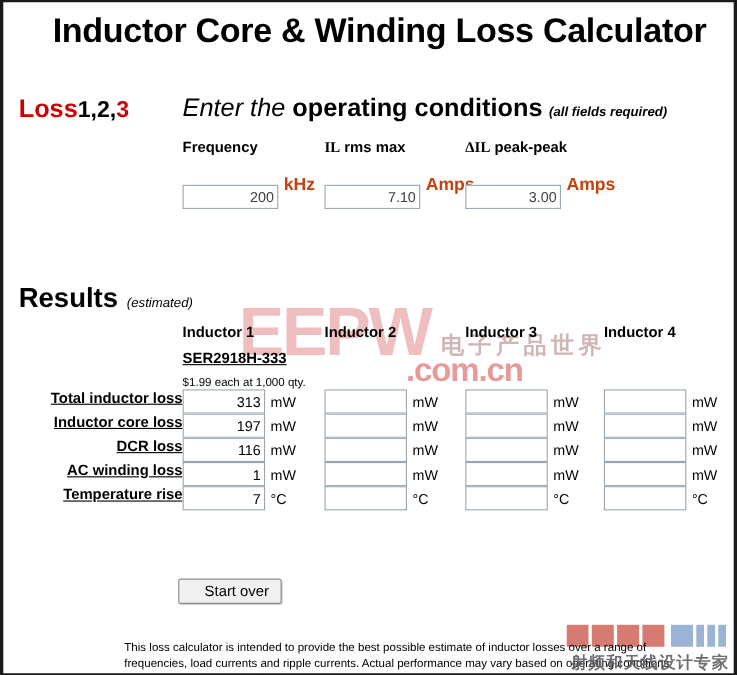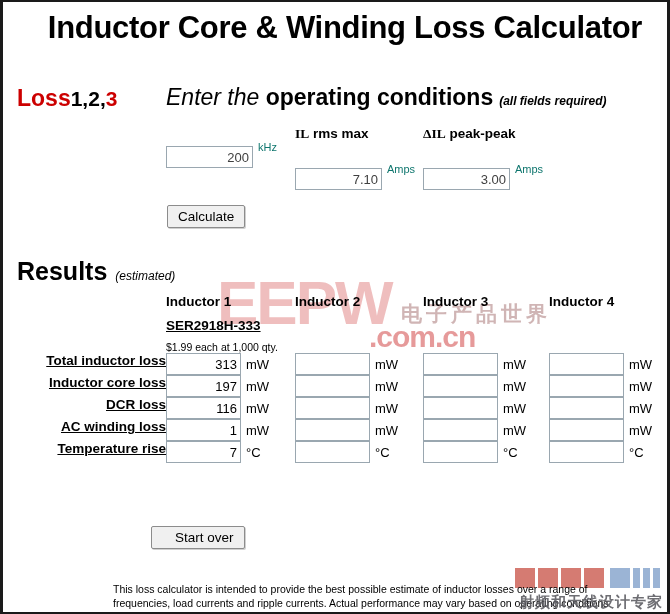--- a/index.html
+++ b/index.html
@@ -160,41 +160,42 @@
     font-family: "Liberation Sans", sans-serif;
     font-size: 13px;
     text-align: right;
     padding: 1px 3px 1px 2px;
     box-sizing: content-box;
     color: #404040;
     outline: none;
     margin-top: 20px;
   }
   .unit {
-    font-size: 11px;
-    color: #0f766e;
+    font-size: 16px;
+    color: #c2410c;
     padding-left: 5px;
     white-space: nowrap;
+    font-weight: bold;
   }
 
   button.btn {
     position: absolute;
     font-family: "Liberation Sans", sans-serif;
     font-size: 13.5px;
     color: #000;
     background: #f0f0f0;
     border: 1px solid #8c8c8c;
     border-radius: 2px;
     padding: 3px 10px;
     cursor: pointer;
     z-index: 2;
     box-shadow: 1px 1px 0 rgba(120,120,120,0.35);
   }
   #calc-btn { left: 164px; top: 203px; }
-  #startover-btn { left: 148px; top: 524px; padding-left: 23px; }
+  #startover-btn { left: 159px; top: 524px; padding-left: 23px; }
 
   
   #results-heading {
     position: absolute;
     left: 14px;
     top: 255px;
     z-index: 2;
     white-space: nowrap;
   }
   .results-word {
@@ -310,20 +311,21 @@
 
   <div id="step-line">
     <span class="step-word">Loss</span><span class="step-nums-black">1,2,</span><span class="step-num-red">3</span>
   </div>
 
   <div id="instruction">
     <span class="instr-light">Enter the </span><span class="instr-bold">operating conditions</span><span class="instr-note">(all fields required)</span>
   </div>
 
   <div class="cond-group" style="left:163px; top:124px;">
+    <span class="cond-label"><span class="lbl-sym"></span><span class="lbl-rest">Frequency</span></span>
     <div class="cond-row">
       <input class="val" type="text" value="200" style="">
       <span class="unit">kHz</span>
     </div>
   </div>
 
   <div class="cond-group" style="left:292px; top:124px;">
     <span class="cond-label"><span class="lbl-sym">IL</span><span class="lbl-rest"> rms max</span></span>
     <div class="cond-row">
       <input class="val" type="text" value="7.10" style="">
@@ -332,21 +334,20 @@
   </div>
 
   <div class="cond-group" style="left:420px; top:124px;">
     <span class="cond-label"><span class="lbl-sym">ΔIL</span><span class="lbl-rest"> peak-peak</span></span>
     <div class="cond-row">
       <input class="val" type="text" value="3.00" style="">
       <span class="unit">Amps</span>
     </div>
   </div>
 
-  <button class="btn" id="calc-btn">Calculate</button>
 
   <div id="results-heading">
     <span class="results-word">Results</span><span class="results-note">(estimated)</span>
   </div>
 
   <table id="results-table">
     <colgroup>
       <col style="width:163px">
       <col style="width:129px">
       <col style="width:128px">

